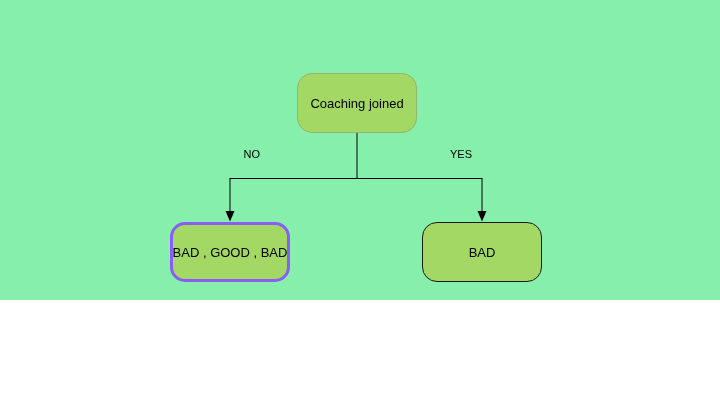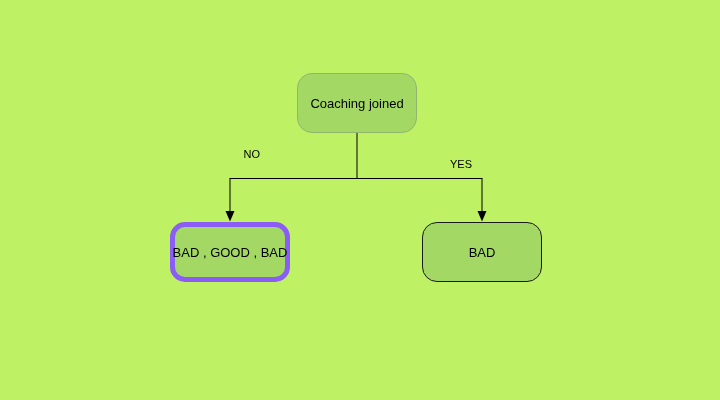--- a/index.html
+++ b/index.html
@@ -3,22 +3,22 @@
 <meta charset="utf-8">
 <style>
   html, body {
     margin: 0;
     padding: 0;
     background: #ffffff;
   }
   .canvas {
     position: relative;
     width: 720px;
-    height: 400px;
-    background: #bef264;
+    height: 300px;
+    background: #86efac;
     font-family: "Liberation Sans", sans-serif;
     overflow: hidden;
   }
   .connector-layer {
     position: absolute;
     left: 0;
     top: 0;
     width: 720px;
     height: 400px;
   }
@@ -38,21 +38,21 @@
     white-space: nowrap;
   }
   .node-root {
     left: 297px;
     top: 73px;
     border: 1px solid #93b46c;
   }
   .node-leaf-left {
     left: 170px;
     top: 222px;
-    border: 5px solid #8b5cf6;
+    border: 3px solid #8b5cf6;
   }
   .node-leaf-right {
     left: 422px;
     top: 222px;
     border: 1px solid #1a1a1a;
     align-items: center;
   }
   .edge-label {
     position: absolute;
     top: 148px;
@@ -61,21 +61,20 @@
     text-align: right;
     white-space: nowrap;
   }
   .edge-label-no {
     left: 224px;
     width: 36px;
   }
   .edge-label-yes {
     left: 434px;
     width: 38px;
-    margin-top: 10px;
   }
 </style>
 </head>
 <body>
 
 <div class="canvas">
 
   <svg class="connector-layer" viewBox="0 0 720 400" xmlns="http://www.w3.org/2000/svg">
 
     <line x1="357" y1="133" x2="357" y2="178.5" stroke="#000000" stroke-width="1"></line>

